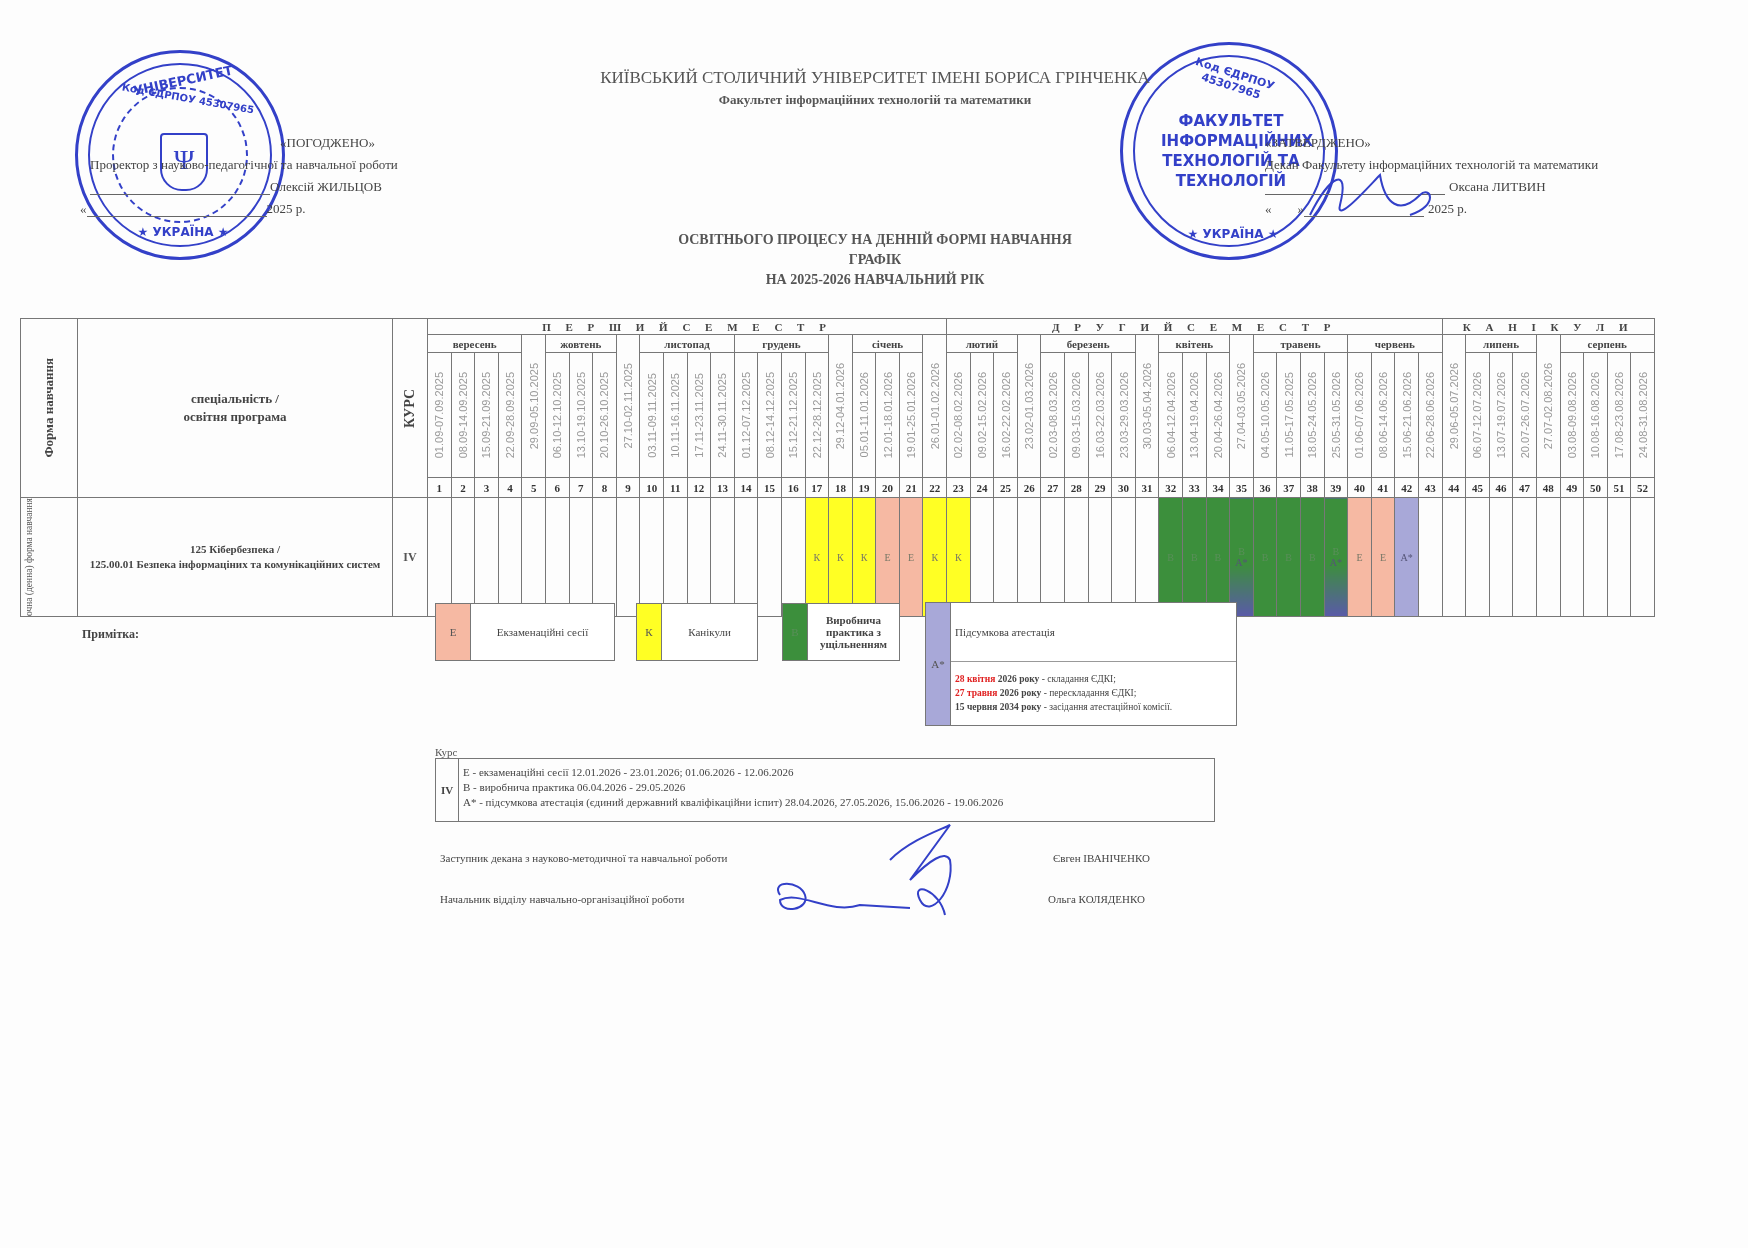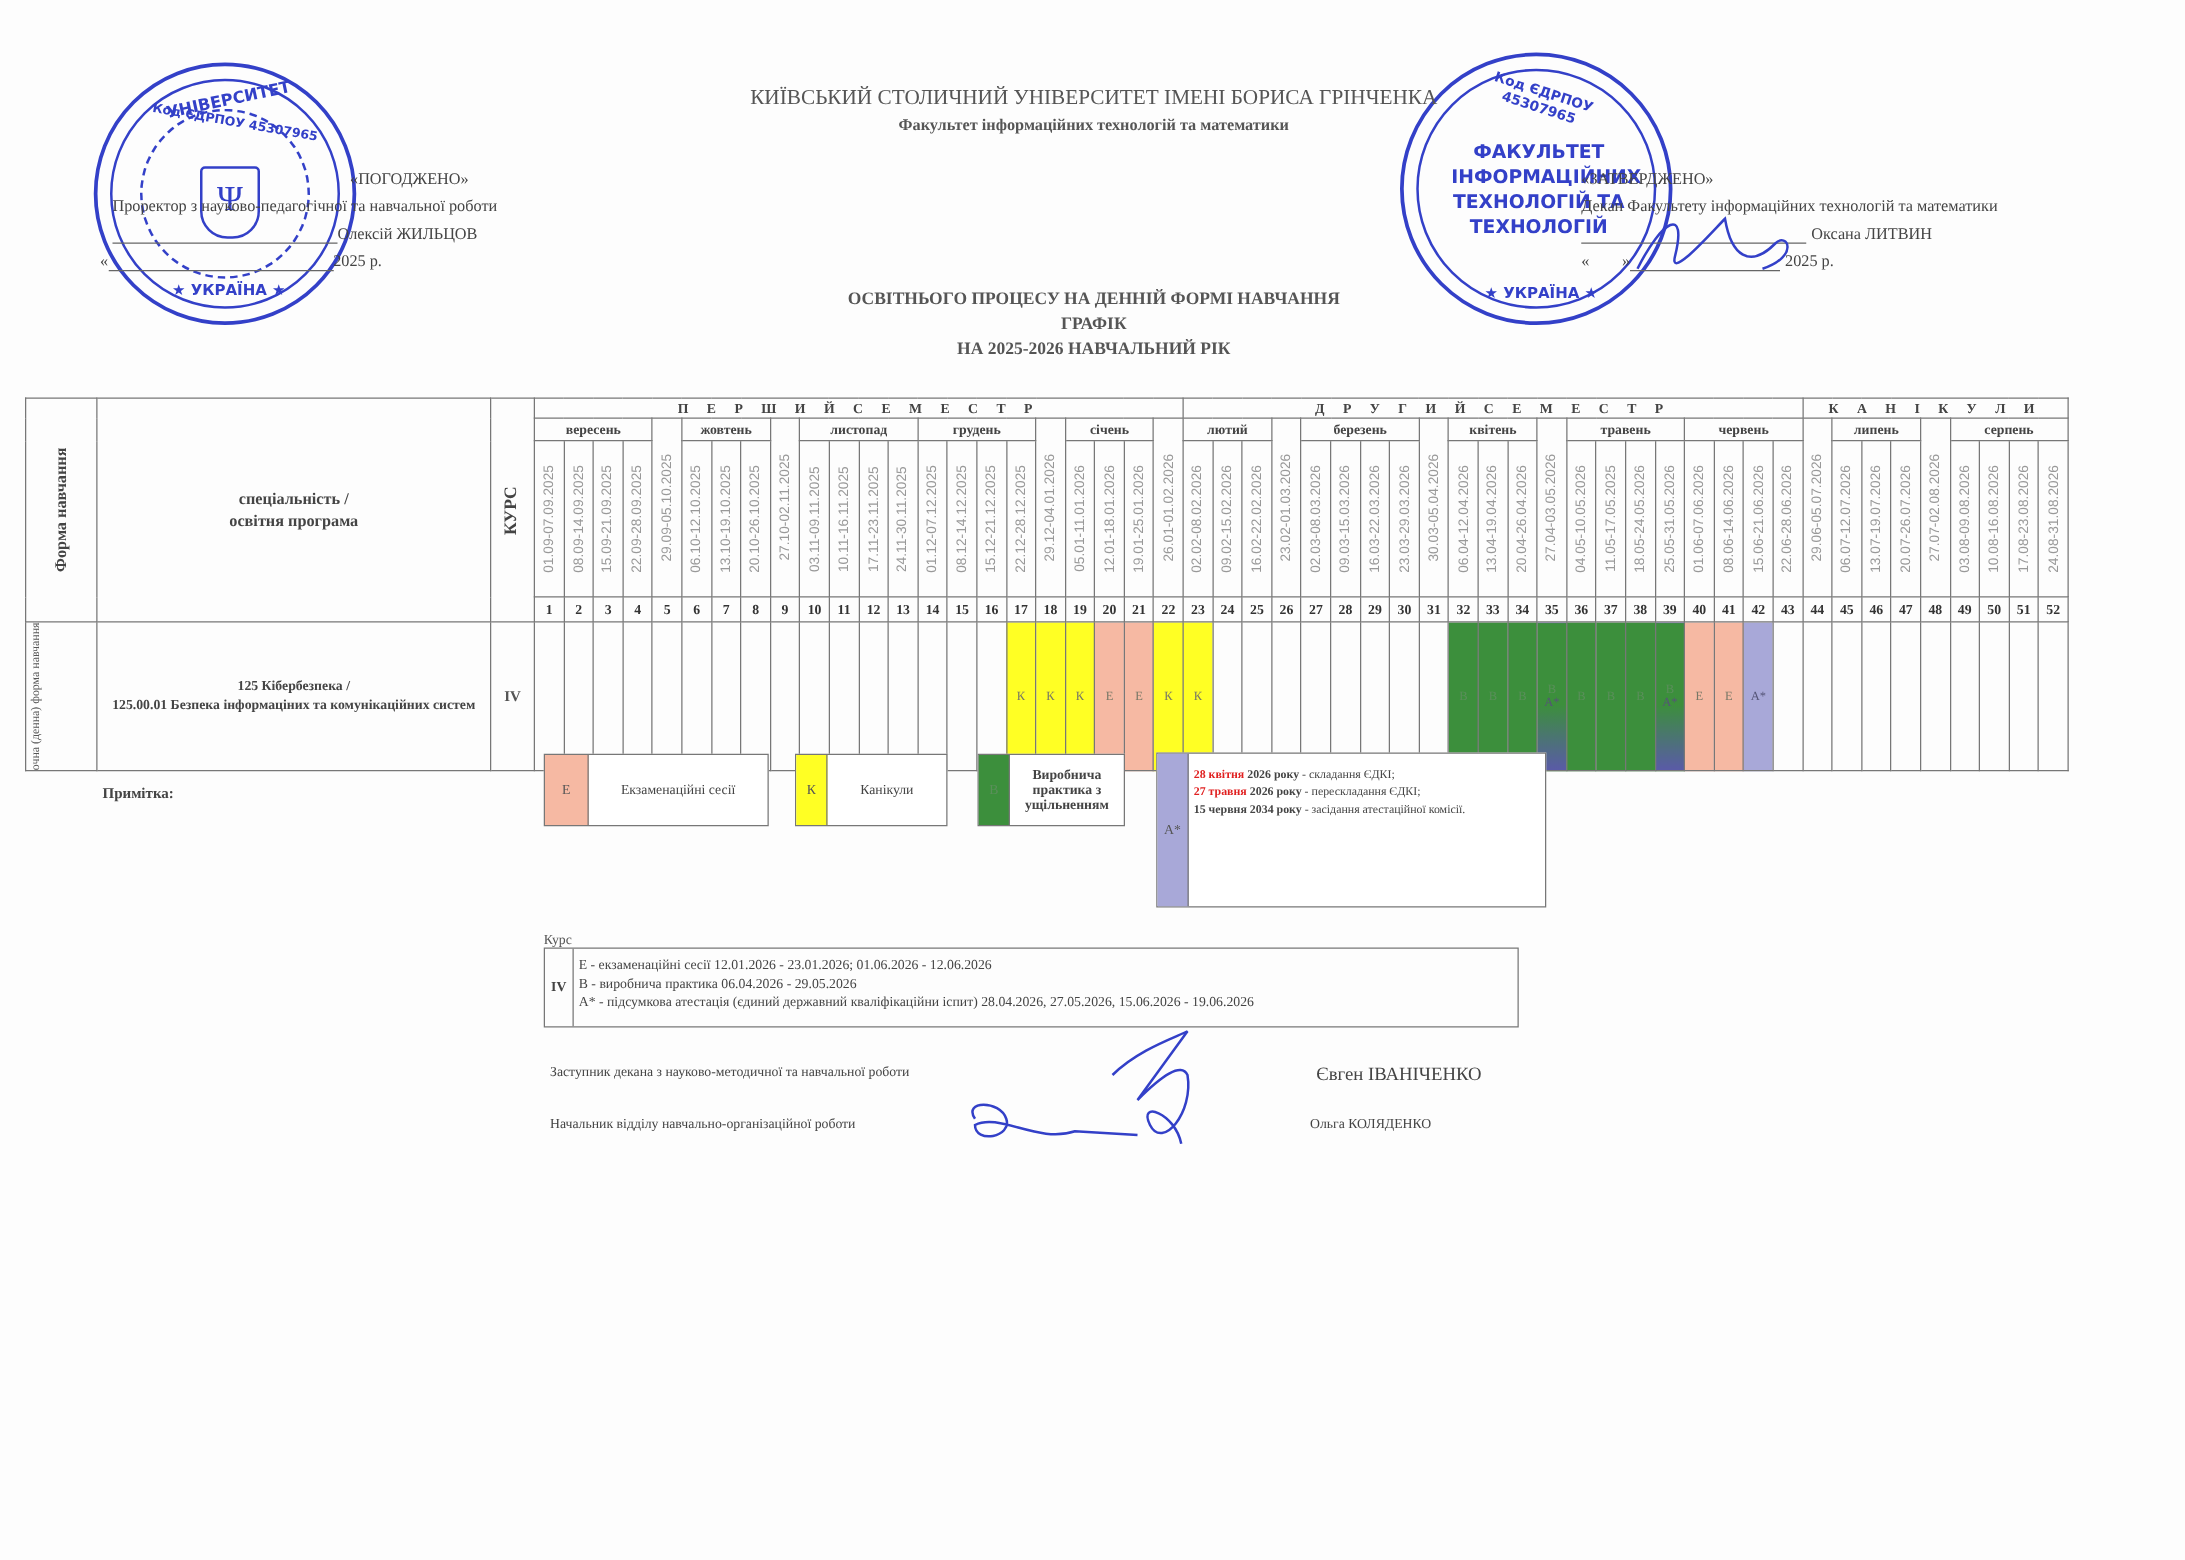--- a/index.html
+++ b/index.html
@@ -513,40 +513,41 @@
   <div class="legend-swatch" style="background:#ffff24;width:24px;">К</div>
   <div class="legend-label">Канікули</div>
 </div>
 <div class="legend-box" style="left:782px;top:603px;width:118px;height:58px;">
   <div class="legend-swatch" style="background:#3c8f3c;color:#5a8f5a;width:24px;">В</div>
   <div class="legend-label" style="padding:0 6px;font-weight:bold;">Виробнича практика з ущільненням</div>
 </div>
 <div class="legend-box" style="left:925px;top:602px;width:312px;height:124px;">
   <div class="legend-swatch" style="background:#a8a8d8;width:24px;">А*</div>
   <div style="flex:1;display:flex;flex-direction:column;">
+    <div style="height:58px;display:flex;align-items:center;padding-left:4px;font-size:11px;color:#444;border-bottom:1px solid #999;">Підсумкова атестація</div>
     <div style="padding:10px 4px 0;font-size:9.5px;line-height:14px;color:#444;">
       <div><span class="red">28 квітня</span><span class="b"> 2026 року</span><span> - складання ЄДКІ;</span></div>
       <div><span class="red">27 травня</span><span class="b"> 2026 року</span><span> - перескладання ЄДКІ;</span></div>
       <div><span class="red"></span><span class="b">15 червня 2034 року</span><span> - засідання атестаційної комісії.</span></div>
     </div>
   </div>
 </div>
 
 <div class="abs" style="left:435px;top:746px;font-size:11px;color:#555;">Курс</div>
 <div class="abs" style="left:435px;top:758px;width:778px;height:62px;border:1px solid #777;display:flex;font-size:11px;color:#444;">
   <div style="width:22px;border-right:1px solid #777;display:flex;align-items:center;justify-content:center;font-weight:bold;">IV</div>
   <div style="padding:6px 4px;line-height:15px;">
     <div>Е - екзаменаційні сесії 12.01.2026 - 23.01.2026; 01.06.2026 - 12.06.2026</div>
     <div>В - виробнича практика 06.04.2026 - 29.05.2026</div>
     <div>А* - підсумкова атестація (єдиний державний кваліфікаційни іспит) 28.04.2026, 27.05.2026, 15.06.2026 - 19.06.2026</div>
   </div>
 </div>
 
 <div class="abs" style="left:440px;top:852px;font-size:11px;color:#444;">Заступник декана з науково-методичної та навчальної роботи</div>
-<div class="abs" style="left:1053px;top:852px;font-size:15px;color:#444;">Євген ІВАНІЧЕНКО</div>
+<div class="abs" style="left:1053px;top:852px;font-size:11px;color:#444;">Євген ІВАНІЧЕНКО</div>
 <div class="abs" style="left:440px;top:893px;font-size:11px;color:#444;">Начальник відділу навчально-організаційної роботи</div>
 <div class="abs" style="left:1048px;top:893px;font-size:11px;color:#444;">Ольга КОЛЯДЕНКО</div>
 
 <svg class="abs" style="left:770px;top:820px;" width="220" height="110" viewBox="0 0 220 110">
   <path d="M120,40 C140,20 170,10 180,5 L140,60 C160,40 175,30 180,40 C185,70 160,100 150,80 C140,60 170,70 175,95" fill="none" stroke="#3340c8" stroke-width="2"></path>
   <path d="M10,75 C0,60 30,60 35,75 C40,90 10,95 10,80 C30,70 60,95 90,85 L140,88" fill="none" stroke="#3340c8" stroke-width="2"></path>
 </svg>
 <svg class="abs" style="left:1300px;top:155px;" width="150" height="80" viewBox="0 0 150 80">
   <path d="M10,60 C30,20 50,10 40,50 C35,70 70,30 80,20 C85,50 100,60 120,40 C130,30 140,50 110,60" fill="none" stroke="#3340c8" stroke-width="2"></path>
 </svg>

